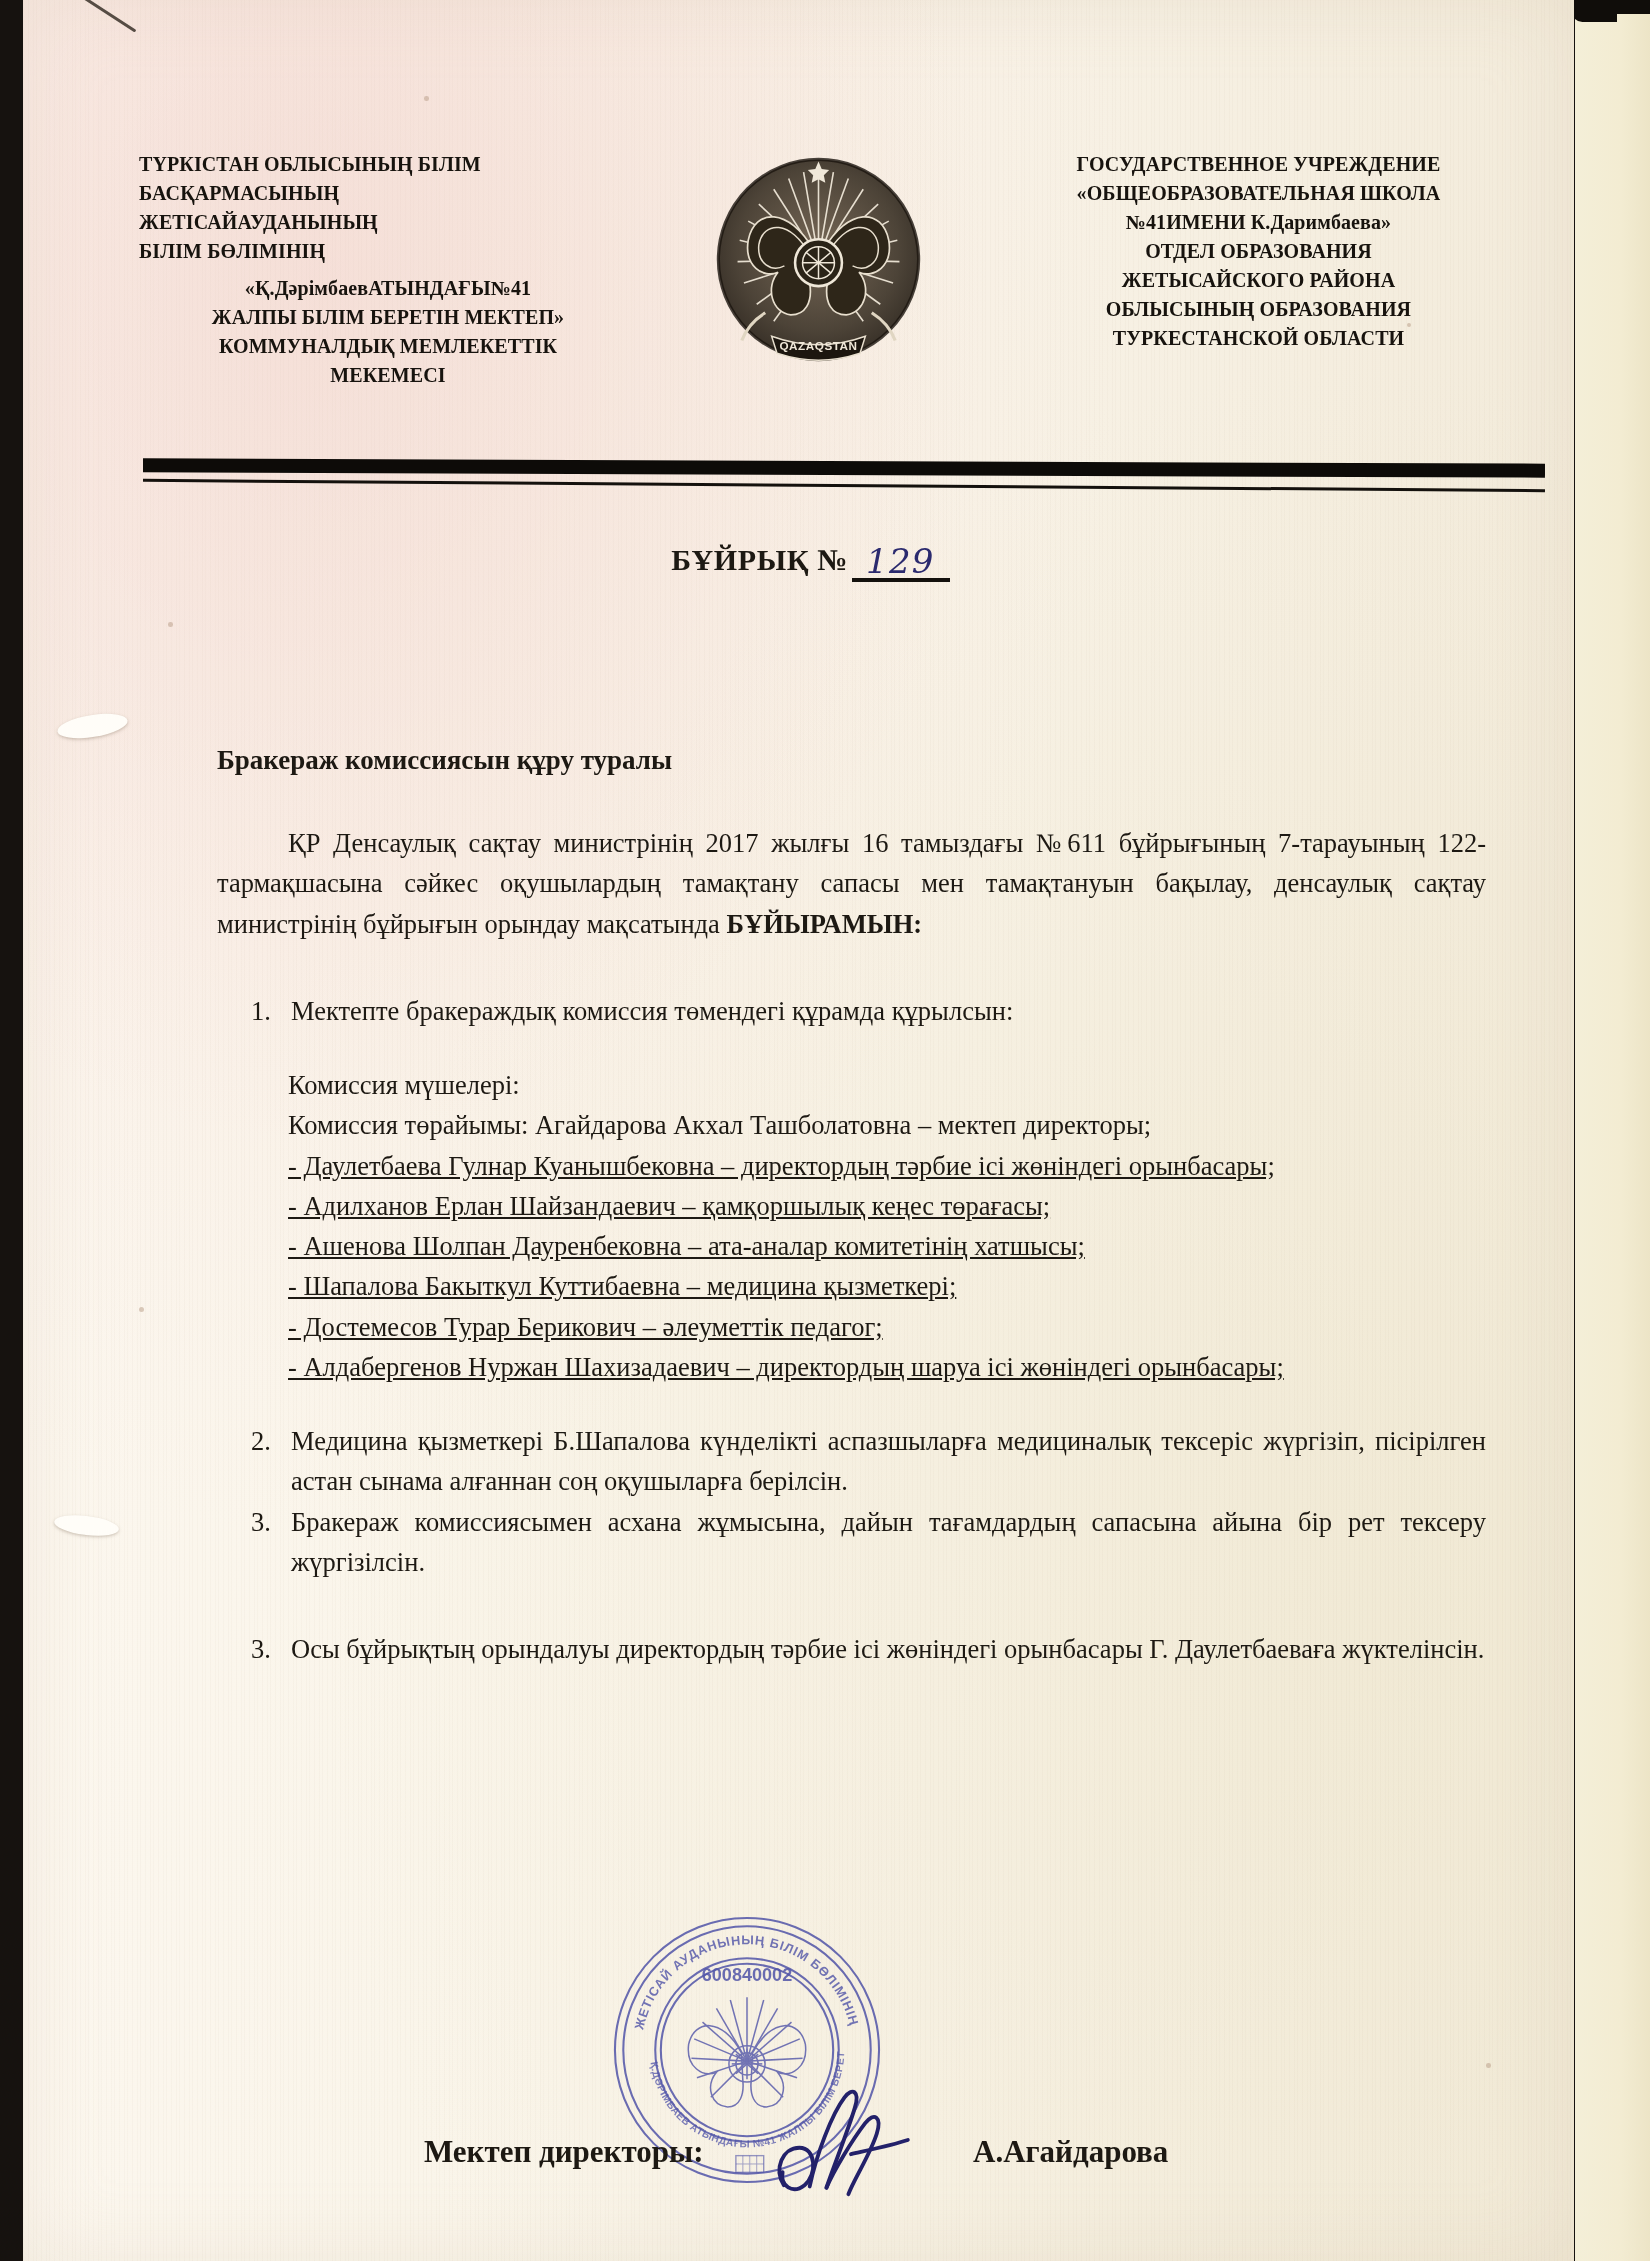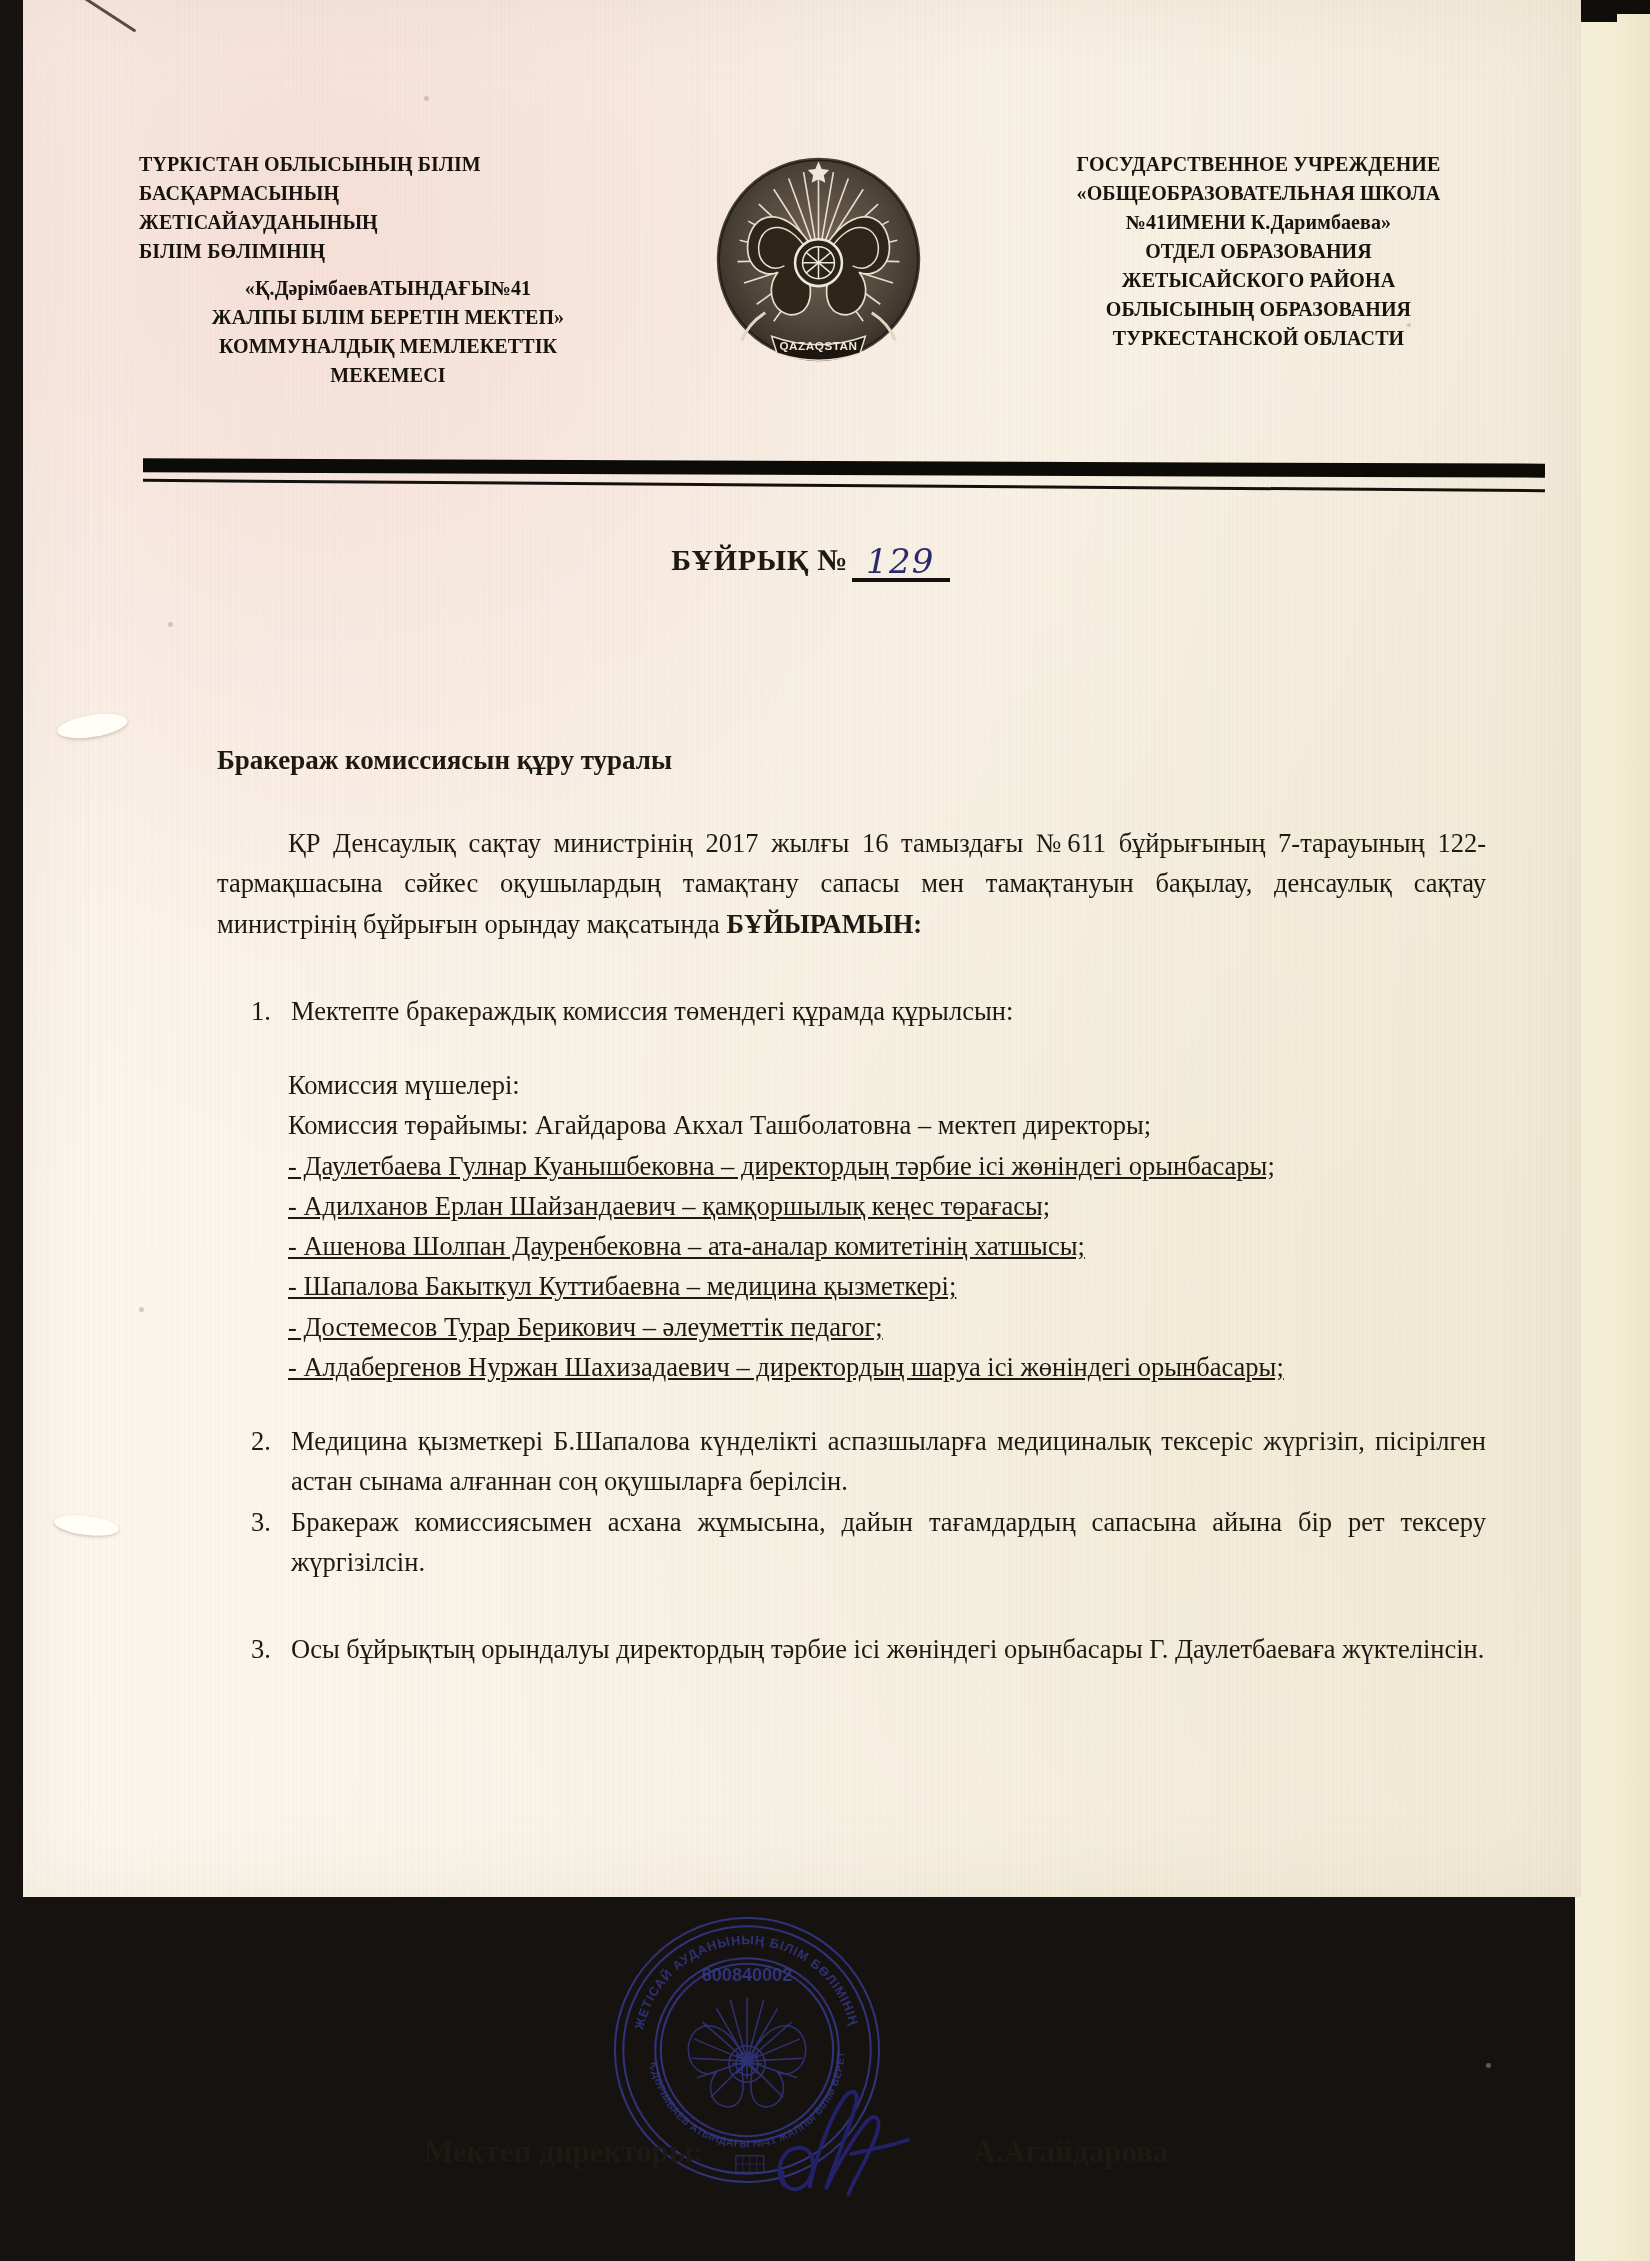--- a/index.html
+++ b/index.html
@@ -38,27 +38,26 @@
     position: absolute;
     top: 0; right: 0;
     width: 36px; height: 14.2px;
     background: #100d0a;
   }
 
   
   #paper {
     position: absolute;
     left: 23px; top: 0;
-    width: 1551px; height: 1897px;
+    width: 1551px; height: 2261px;
     background:
       radial-gradient(ellipse at 18% 8%, rgba(246,225,219,0.55) 0%, rgba(246,225,219,0) 46%),
       radial-gradient(ellipse at 88% 72%, rgba(238,231,205,0.5) 0%, rgba(238,231,205,0) 55%),
       linear-gradient(92deg,#fcf7ef 0%, #faf5ea 28%, #f8f2e6 60%, #f2ead9 100%);
     box-shadow: inset 0 0 78px rgba(205,185,160,0.22);
-    padding-left: 7px;
   }
   
   #paper-texture {
     position: absolute; inset: 0;
     background-image: repeating-linear-gradient(
       90deg,
       rgba(180,160,135,0.055) 0px,
       rgba(180,160,135,0.055) 0.6px,
       rgba(255,255,255,0) 0.6px,
       rgba(255,255,255,0) 2.6px);

